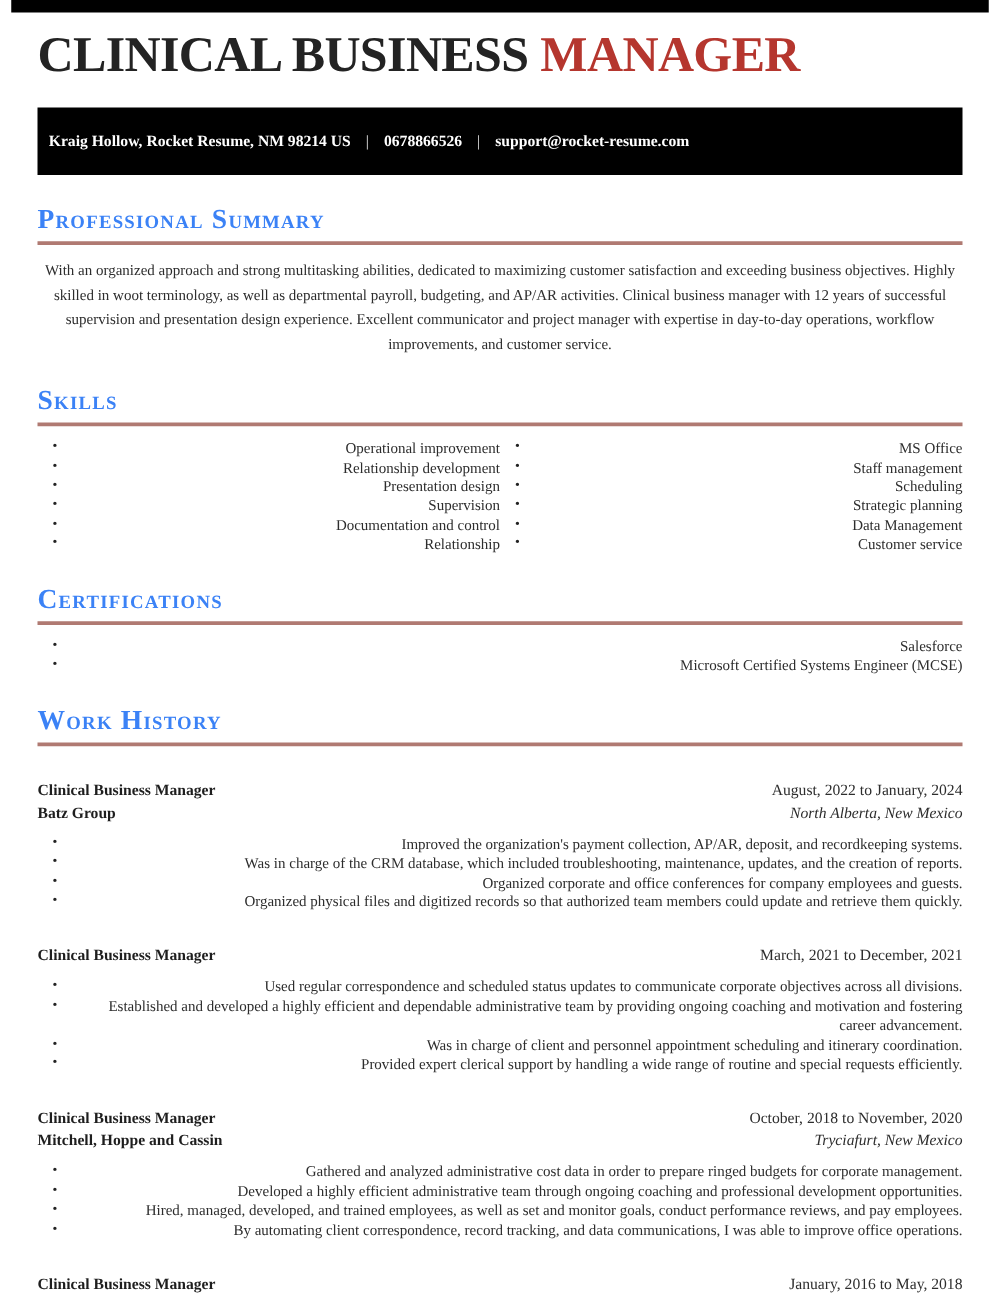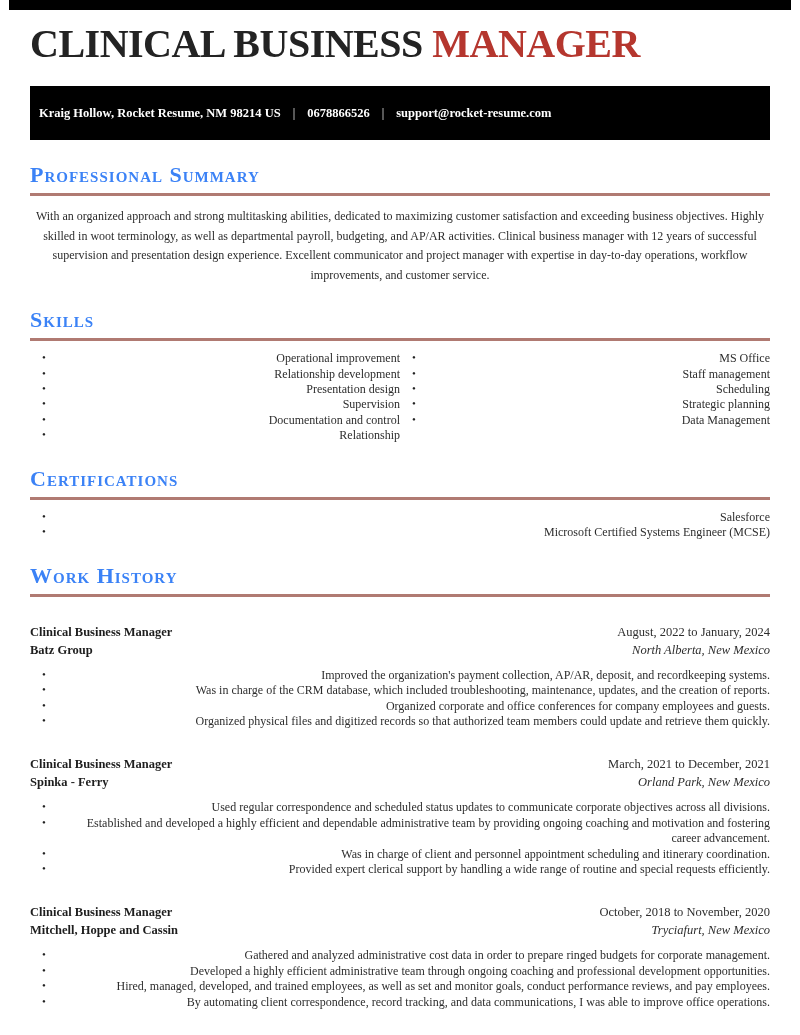--- a/index.html
+++ b/index.html
@@ -88,20 +88,21 @@
             <li class="bullet-item">Documentation and control</li>
             <li class="bullet-item">Relationship</li>
           </ul>
         <ul class="bullet-list skills-col">
 
         <li class="bullet-item">MS Office</li>
             <li class="bullet-item">Staff management</li>
             <li class="bullet-item">Scheduling</li>
             <li class="bullet-item">Strategic planning</li>
             <li class="bullet-item">Data Management</li>
+            <li class="bullet-item">Customer service</li>
           </ul>
       </div>
     </div>
 
     <div class="section">
       <div class="section-heading">Certifications</div>
       <div class="rule"></div>
       <ul class="bullet-list cert-list">
 
       <li class="bullet-item">Salesforce</li>
@@ -130,24 +131,20 @@
               <li class="bullet-item">Organized corporate and office conferences for company employees and guests.</li>
               <li class="bullet-item">Organized physical files and digitized records so that authorized team members could update and retrieve them quickly.</li>
             </ul>
           </div>
 
           <div class="job">
             <div class="job-row">
               <span class="job-title">Clinical Business Manager</span>
               <span class="job-dates">March, 2021 to December, 2021</span>
             </div>
-            <div class="job-row">
-              <span class="job-company">Spinka - Ferry</span>
-              <span class="job-location">Orland Park, New Mexico</span>
-            </div>
             <ul class="bullet-list job-bullets">
 
             <li class="bullet-item">Used regular correspondence and scheduled status updates to communicate corporate objectives across all divisions.</li>
               <li class="bullet-item">Established and developed a highly efficient and dependable administrative team by providing ongoing coaching and motivation and fostering career advancement.</li>
               <li class="bullet-item">Was in charge of client and personnel appointment scheduling and itinerary coordination.</li>
               <li class="bullet-item">Provided expert clerical support by handling a wide range of routine and special requests efficiently.</li>
             </ul>
           </div>
 
           <div class="job">

